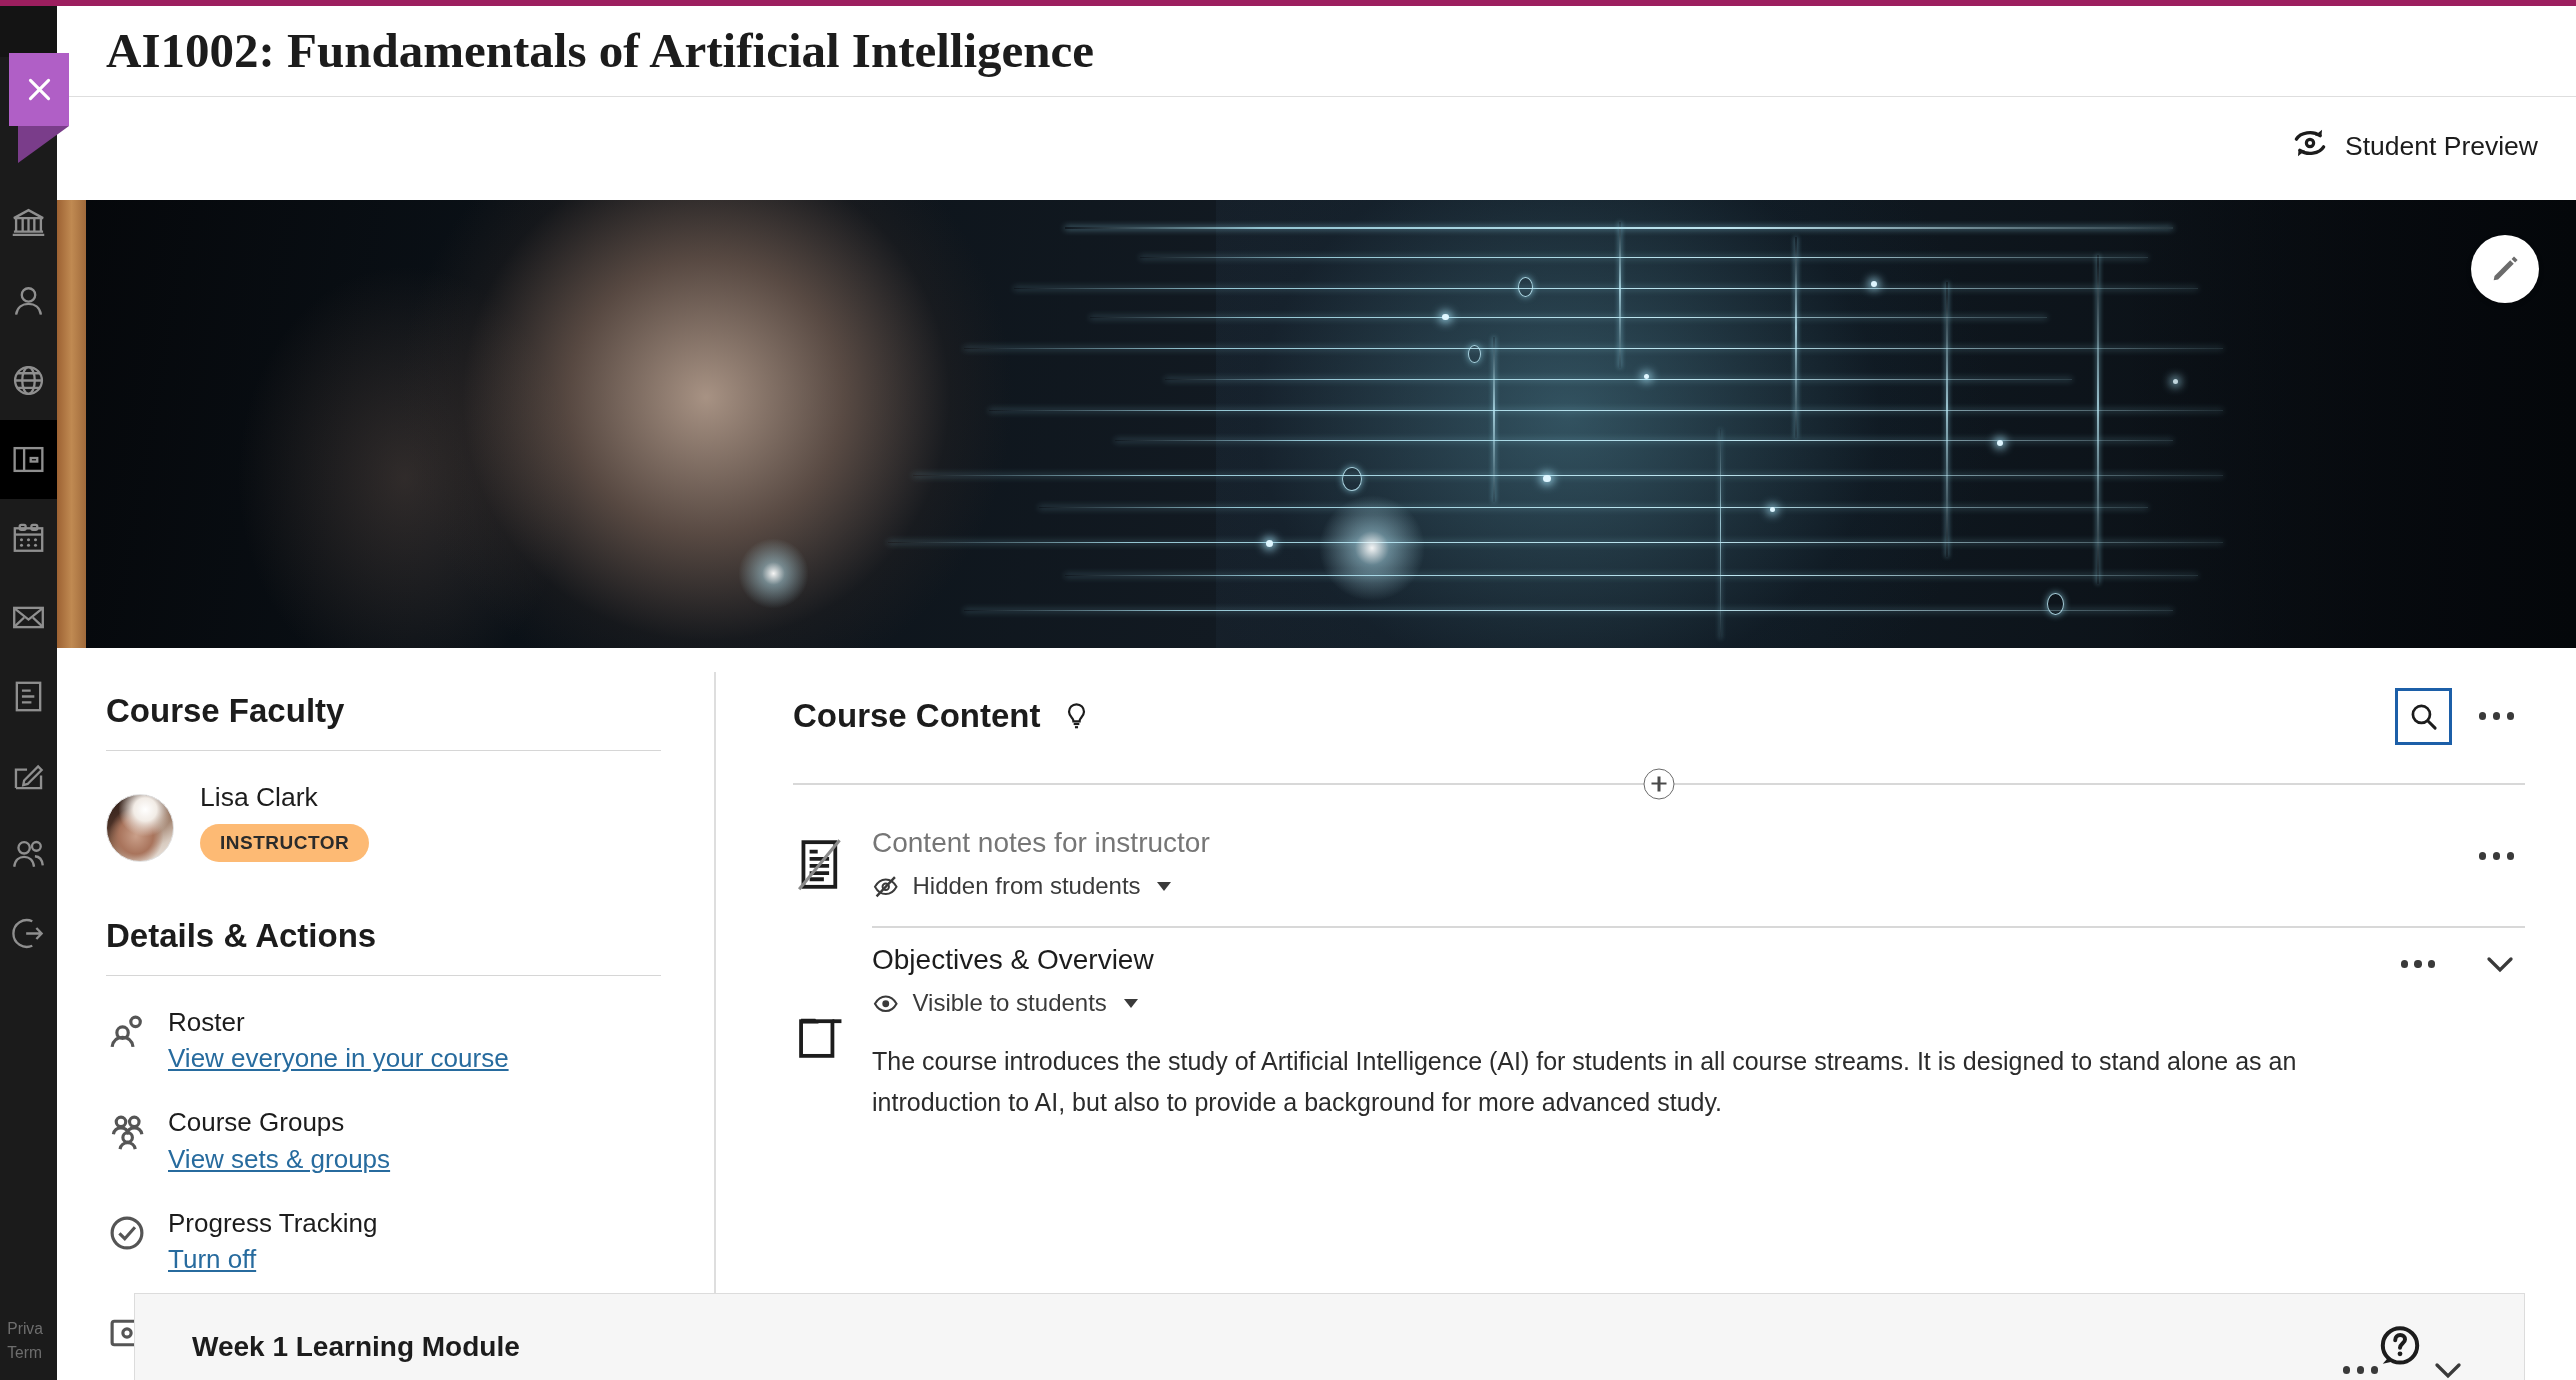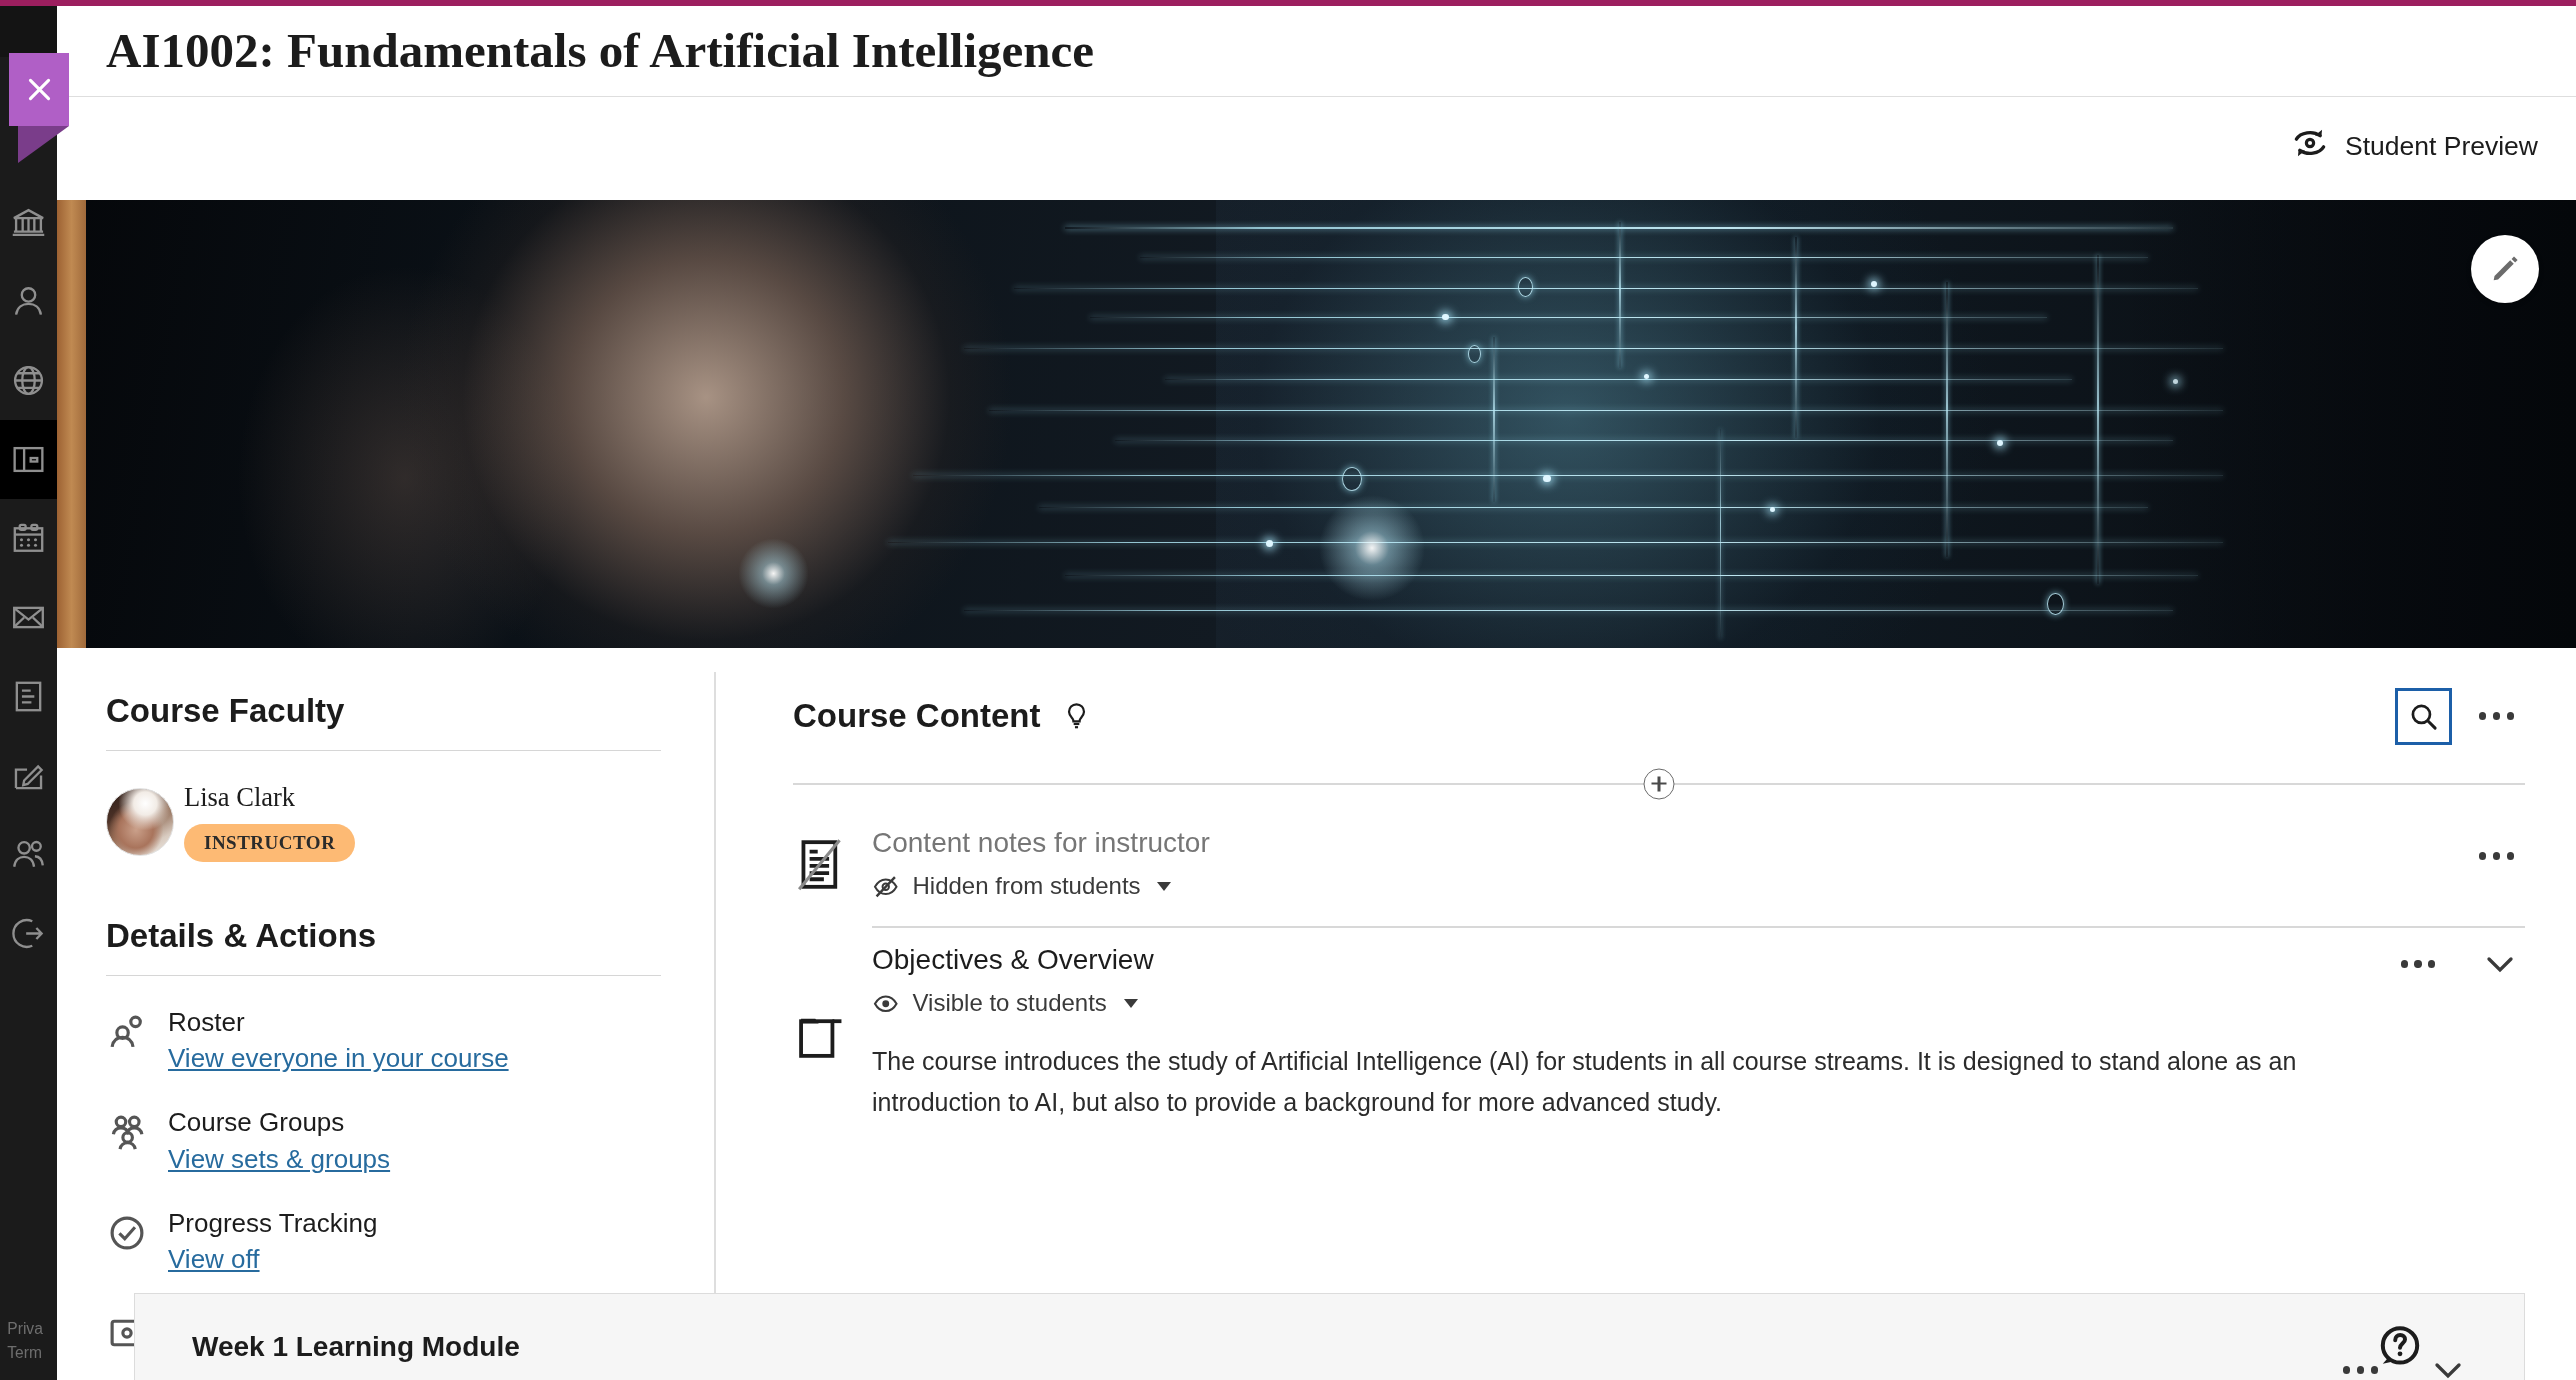--- a/index.html
+++ b/index.html
@@ -289,24 +289,23 @@
     font-size: 33px;
     color: #1c1c1c;
     padding-bottom: 20px;
     border-bottom: 1.8px solid #d6d6d6;
     margin-bottom: 31px;
     white-space: nowrap;
   }
 
   .faculty-row {
     display: flex;
-    align-items: center;
-    gap: 10px;
+    align-items: flex-end;
+    gap: 26px;
     margin-bottom: 55px;
-    font-family: Liberation Serif, serif;
   }
   .avatar {
     width: 68px; height: 68px;
     border-radius: 50%;
     flex: 0 0 68px;
     overflow: hidden;
     background:
       radial-gradient(circle at 58% 22%, #ffffff 0%, #f2ece6 18%, rgba(242,236,230,0) 42%),
       radial-gradient(ellipse 38px 40px at 44% 62%, #caa08a 0%, #a9745c 45%, rgba(169,116,92,0) 72%),
       linear-gradient(150deg, #2a1c17 0%, #4a3026 30%, #8d6750 52%, #d8cbc0 78%, #f4efe9 100%);
@@ -792,21 +791,21 @@
 
         <div class="detail-item">
           <div class="detail-icon">
             <svg width="38" height="38" viewBox="0 0 24 24">
               <circle cx="12" cy="12" r="9.4"></circle>
               <path d="M7.2 12.2 L10.6 15.6 L17 8.4"></path>
             </svg>
           </div>
           <div>
             <div class="detail-title">Progress Tracking</div>
-            <a class="detail-link">View off</a>
+            <a class="detail-link">Turn off</a>
           </div>
         </div>
 
         <div class="detail-item">
           <div class="detail-icon">
             <svg width="38" height="38" viewBox="0 0 24 24">
               <rect x="2.6" y="4.6" width="18.8" height="14.8" rx="1.4"></rect>
               <circle cx="12" cy="12" r="2.6"></circle>
             </svg>
           </div>

